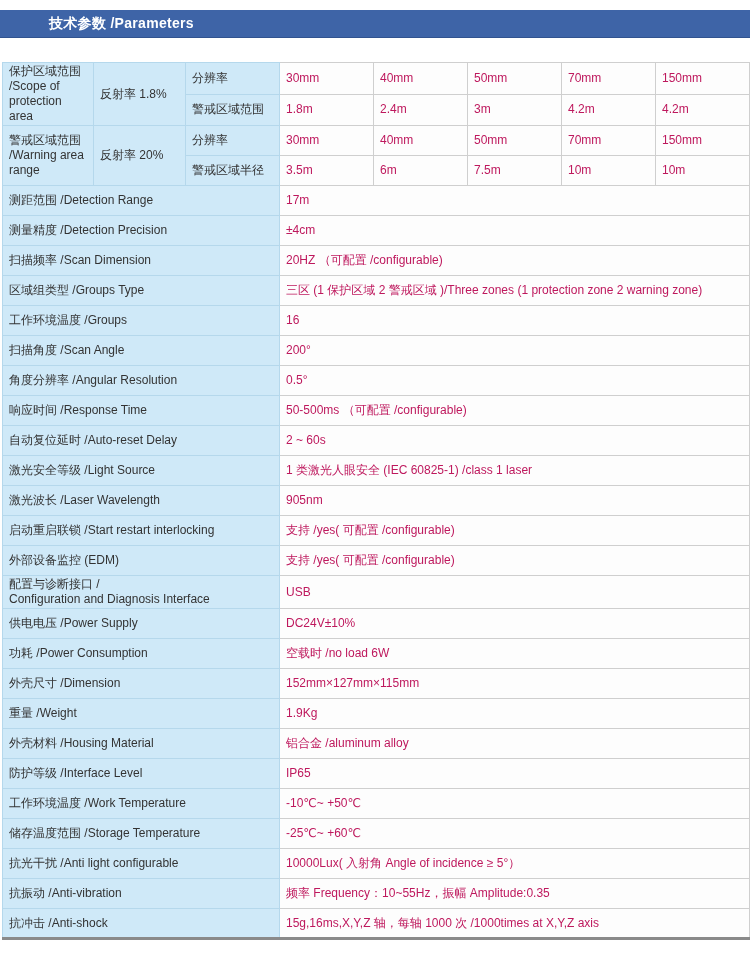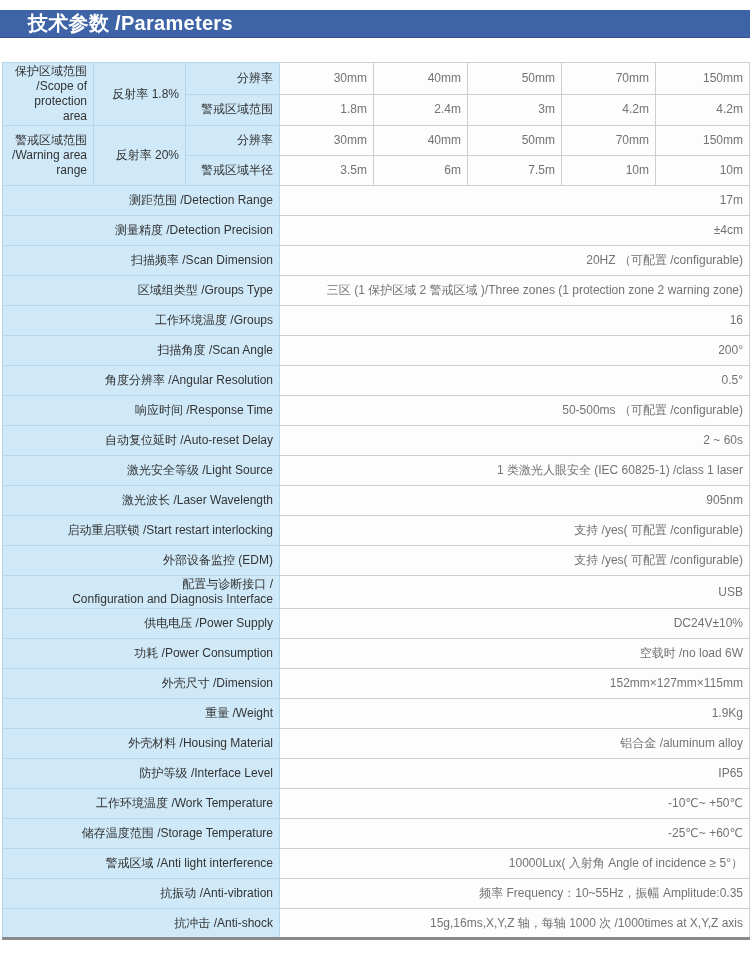--- a/index.html
+++ b/index.html
@@ -23,24 +23,25 @@
     width: 750px;
     height: 28px;
     background: #3e64a7;
     border-bottom: 1px solid #31538f;
     display: flex;
     align-items: center;
     box-sizing: border-box;
   }
   .title-bar .title-text {
     color: #ffffff;
-    font-size: 20px;
+    font-size: 14px;
     font-weight: bold;
     padding-left: 28px;
     letter-spacing: 0.3px;
+    margin-left: 21px;
   }
   table.spec-table {
     position: absolute;
     top: 62px;
     left: 2px;
     width: 745px;
     border-collapse: collapse;
     table-layout: fixed;
     font-size: 12px;
     border-left: 1px solid #9fc7e2;
@@ -51,29 +52,29 @@
   td {
     height: 30px;
     padding: 1px 6px;
     line-height: 1.25;
     box-sizing: border-box;
     overflow: hidden;
   }
   td.lbl {
     background: #cfe9f8;
     border: 1px solid #b5d8ec;
-    text-align: right;
+    text-align: left;
     white-space: pre-line;
     color: #333333;
   }
   td.val {
     background: #fdfdfd;
     border: 1px solid #cfcfcf;
-    text-align: right;
-    color: #737373;
+    text-align: left;
+    color: #be185d;
   }
 </style>
 </head>
 <body>
 
 <div class="page">
 
   <div class="title-bar">
     <span class="title-text">技术参数 /Parameters</span>
   </div>
@@ -210,21 +211,21 @@
         </tr>
         <tr>
           <td class="lbl" colspan="3">工作环境温度 /Work Temperature</td>
           <td class="val" colspan="5">-10℃~ +50℃</td>
         </tr>
         <tr>
           <td class="lbl" colspan="3">储存温度范围 /Storage Temperature</td>
           <td class="val" colspan="5">-25℃~ +60℃</td>
         </tr>
         <tr>
-          <td class="lbl" colspan="3">警戒区域 /Anti light interference</td>
+          <td class="lbl" colspan="3">抗光干扰 /Anti light configurable</td>
           <td class="val" colspan="5">10000Lux( 入射角 Angle of incidence ≥ 5°）</td>
         </tr>
         <tr>
           <td class="lbl" colspan="3">抗振动 /Anti-vibration</td>
           <td class="val" colspan="5">频率 Frequency：10~55Hz，振幅 Amplitude:0.35</td>
         </tr>
         <tr>
           <td class="lbl" colspan="3">抗冲击 /Anti-shock</td>
           <td class="val" colspan="5">15g,16ms,X,Y,Z 轴，每轴 1000 次 /1000times at X,Y,Z axis</td>
         </tr>

